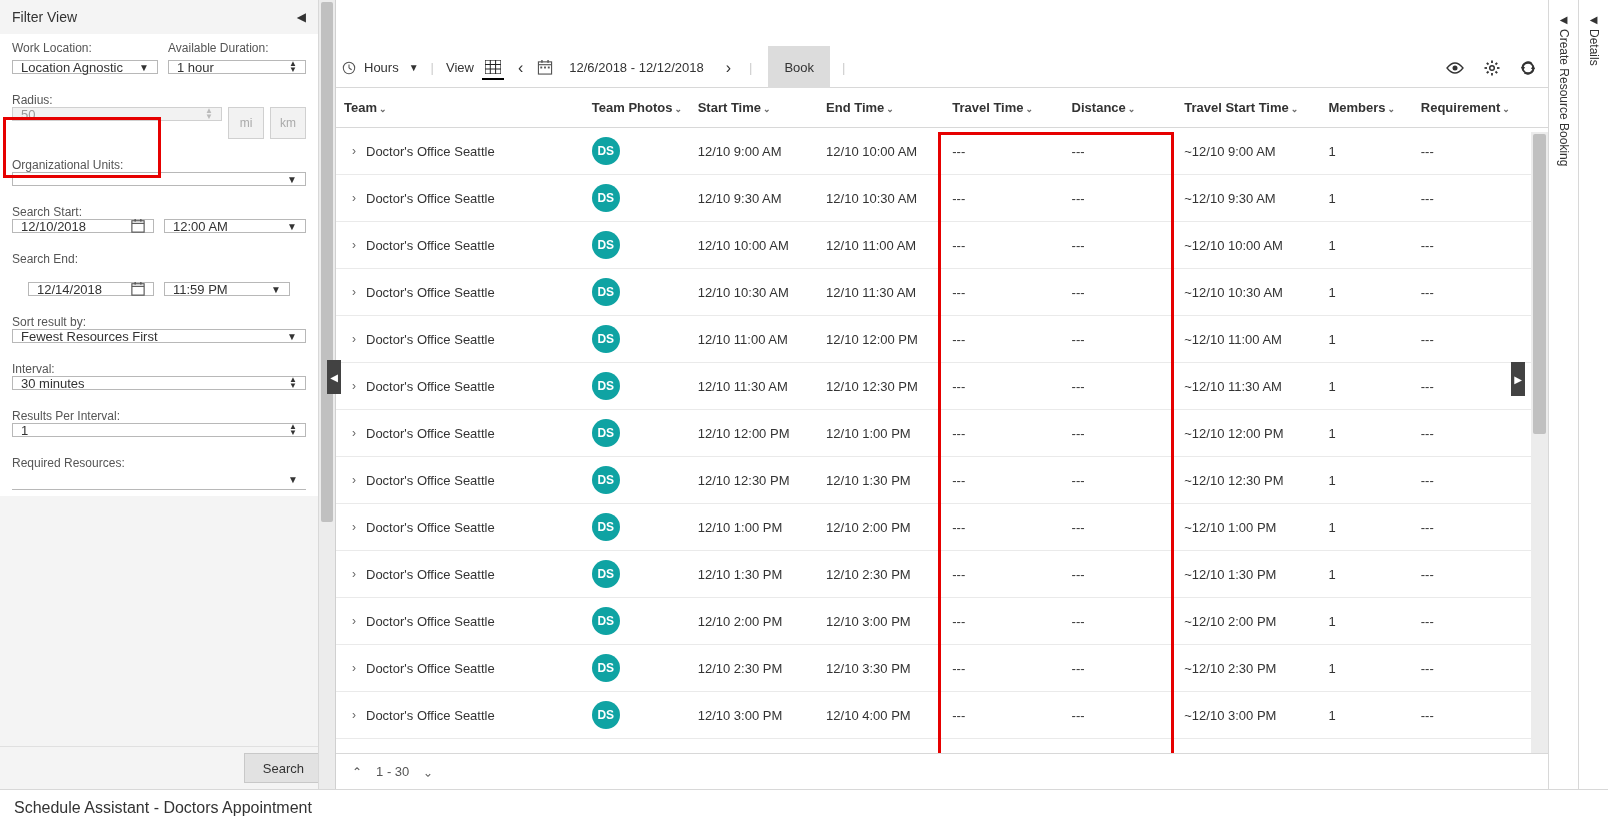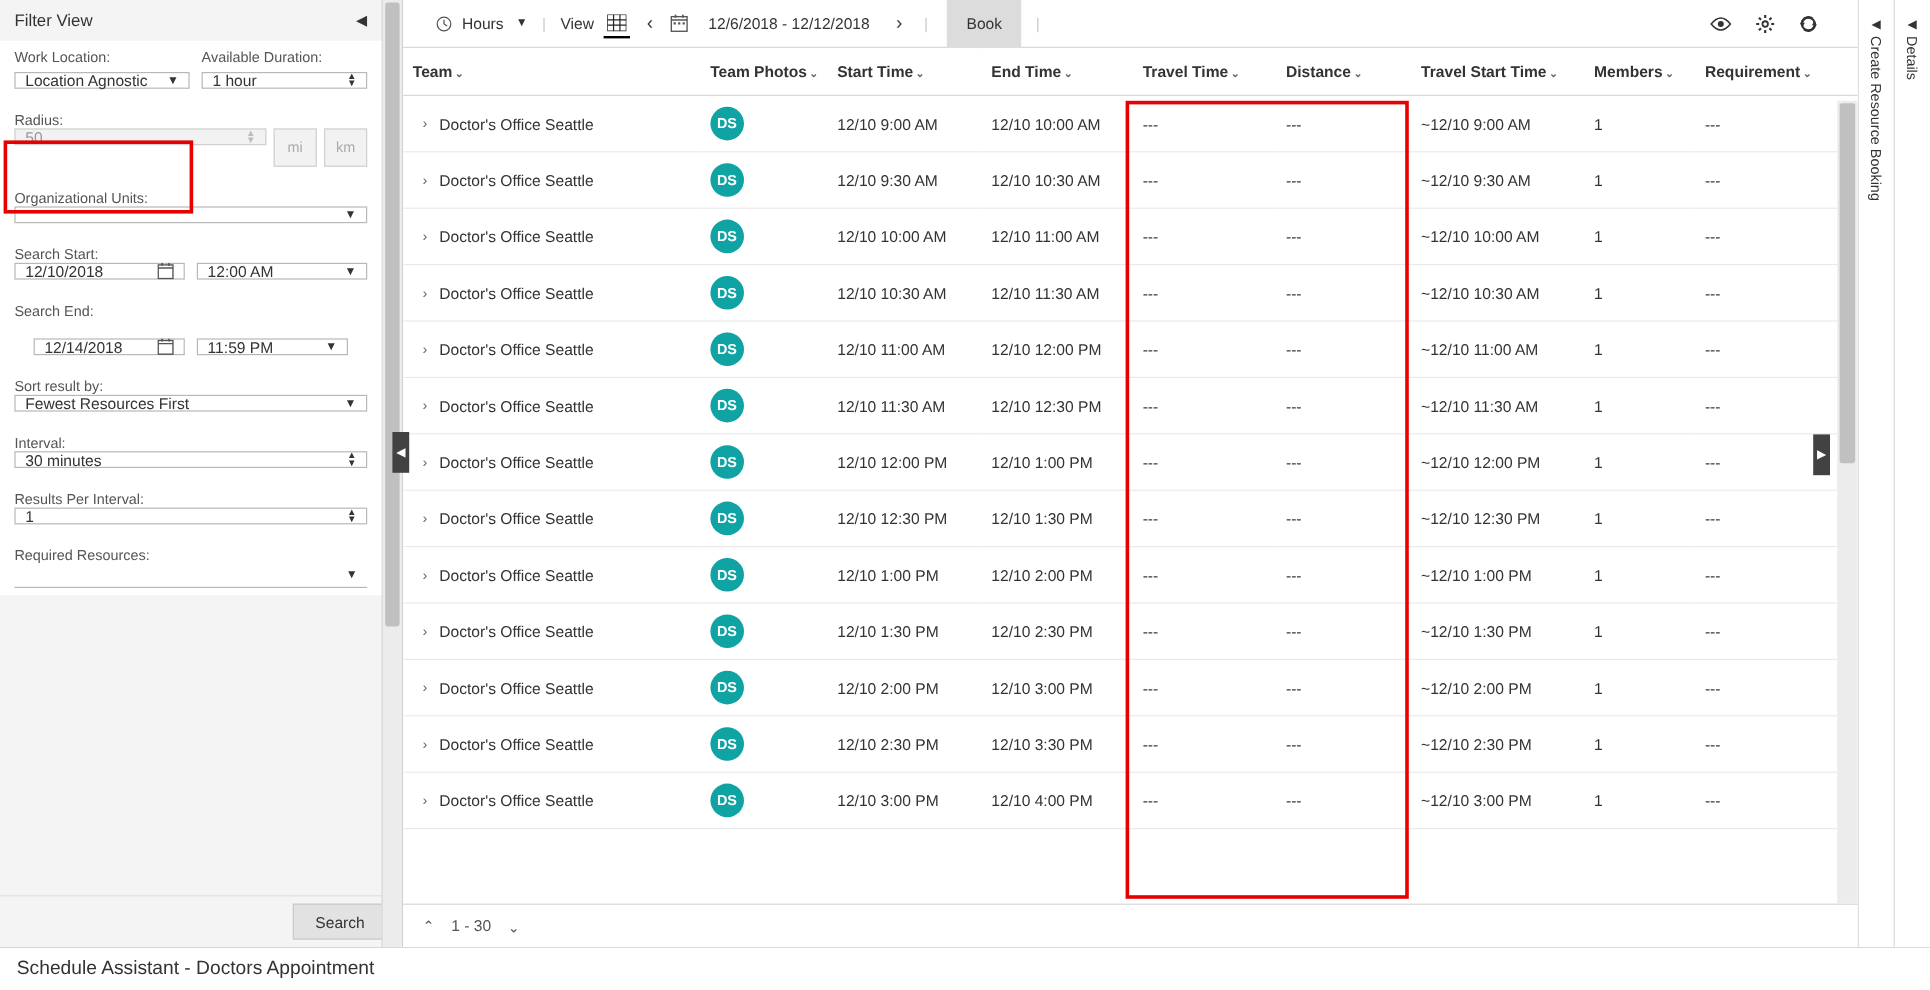--- a/index.html
+++ b/index.html
@@ -39,21 +39,21 @@
   
   
   .sb-scroll { position:absolute; right:0; top:0; bottom:0; width:17px; background: #ececec; border-left:1px solid #d8d8d8;}
   .sb-thumb { position:absolute; left:2px; right:2px; top:2px; height:520px; background:#c0c0c0; border-radius:2px;}
   
   
   .collapse-handle { position:absolute; left:327px; top:360px; width:14px; height:34px; background:#424242; color:#fff; font-size:10px; display:flex; align-items:center; justify-content:center; z-index:6;}
   
   
   .main { flex: 1; display: flex; flex-direction: column; background: #fff; position: relative; }
-  .toolbar { height: 40px; border-bottom: 1px solid #d8d8d8; display: flex; align-items: center; padding: 0 27px; gap: 8px; font-size: 13px; color: #333;}
+  .toolbar { height: 40px; border-bottom: 1px solid #d8d8d8; display: flex; align-items: center; padding: 0 6px; gap: 8px; font-size: 13px; color: #333; margin-top: 48px;}
   .tb-icon { font-size: 14px; color: #666; }
   .tb-sep { color: #ccc; padding: 0 4px; }
   .view-grid-icon { width: 22px; height: 24px; display: flex; align-items: center; justify-content: center; border-bottom: 2px solid #000; font-size: 14px; }
   .nav-caret { font-size: 16px; color: #333; padding: 0 6px; cursor:pointer; }
   .date-range { font-size: 13px; color: #333; padding: 0 8px;}
   .book-btn { height: 44px; padding: 0 16px; background: #dcdcdc; border: none; font-size: 13px; color: #333; margin-left: 4px; }
   .tb-spacer { flex: 1; }
   .tb-right-icon { font-size: 16px; color: #333; padding: 0 6px; cursor:pointer; }
   
   .grid-wrap { flex: 1; overflow: hidden; position: relative; }

